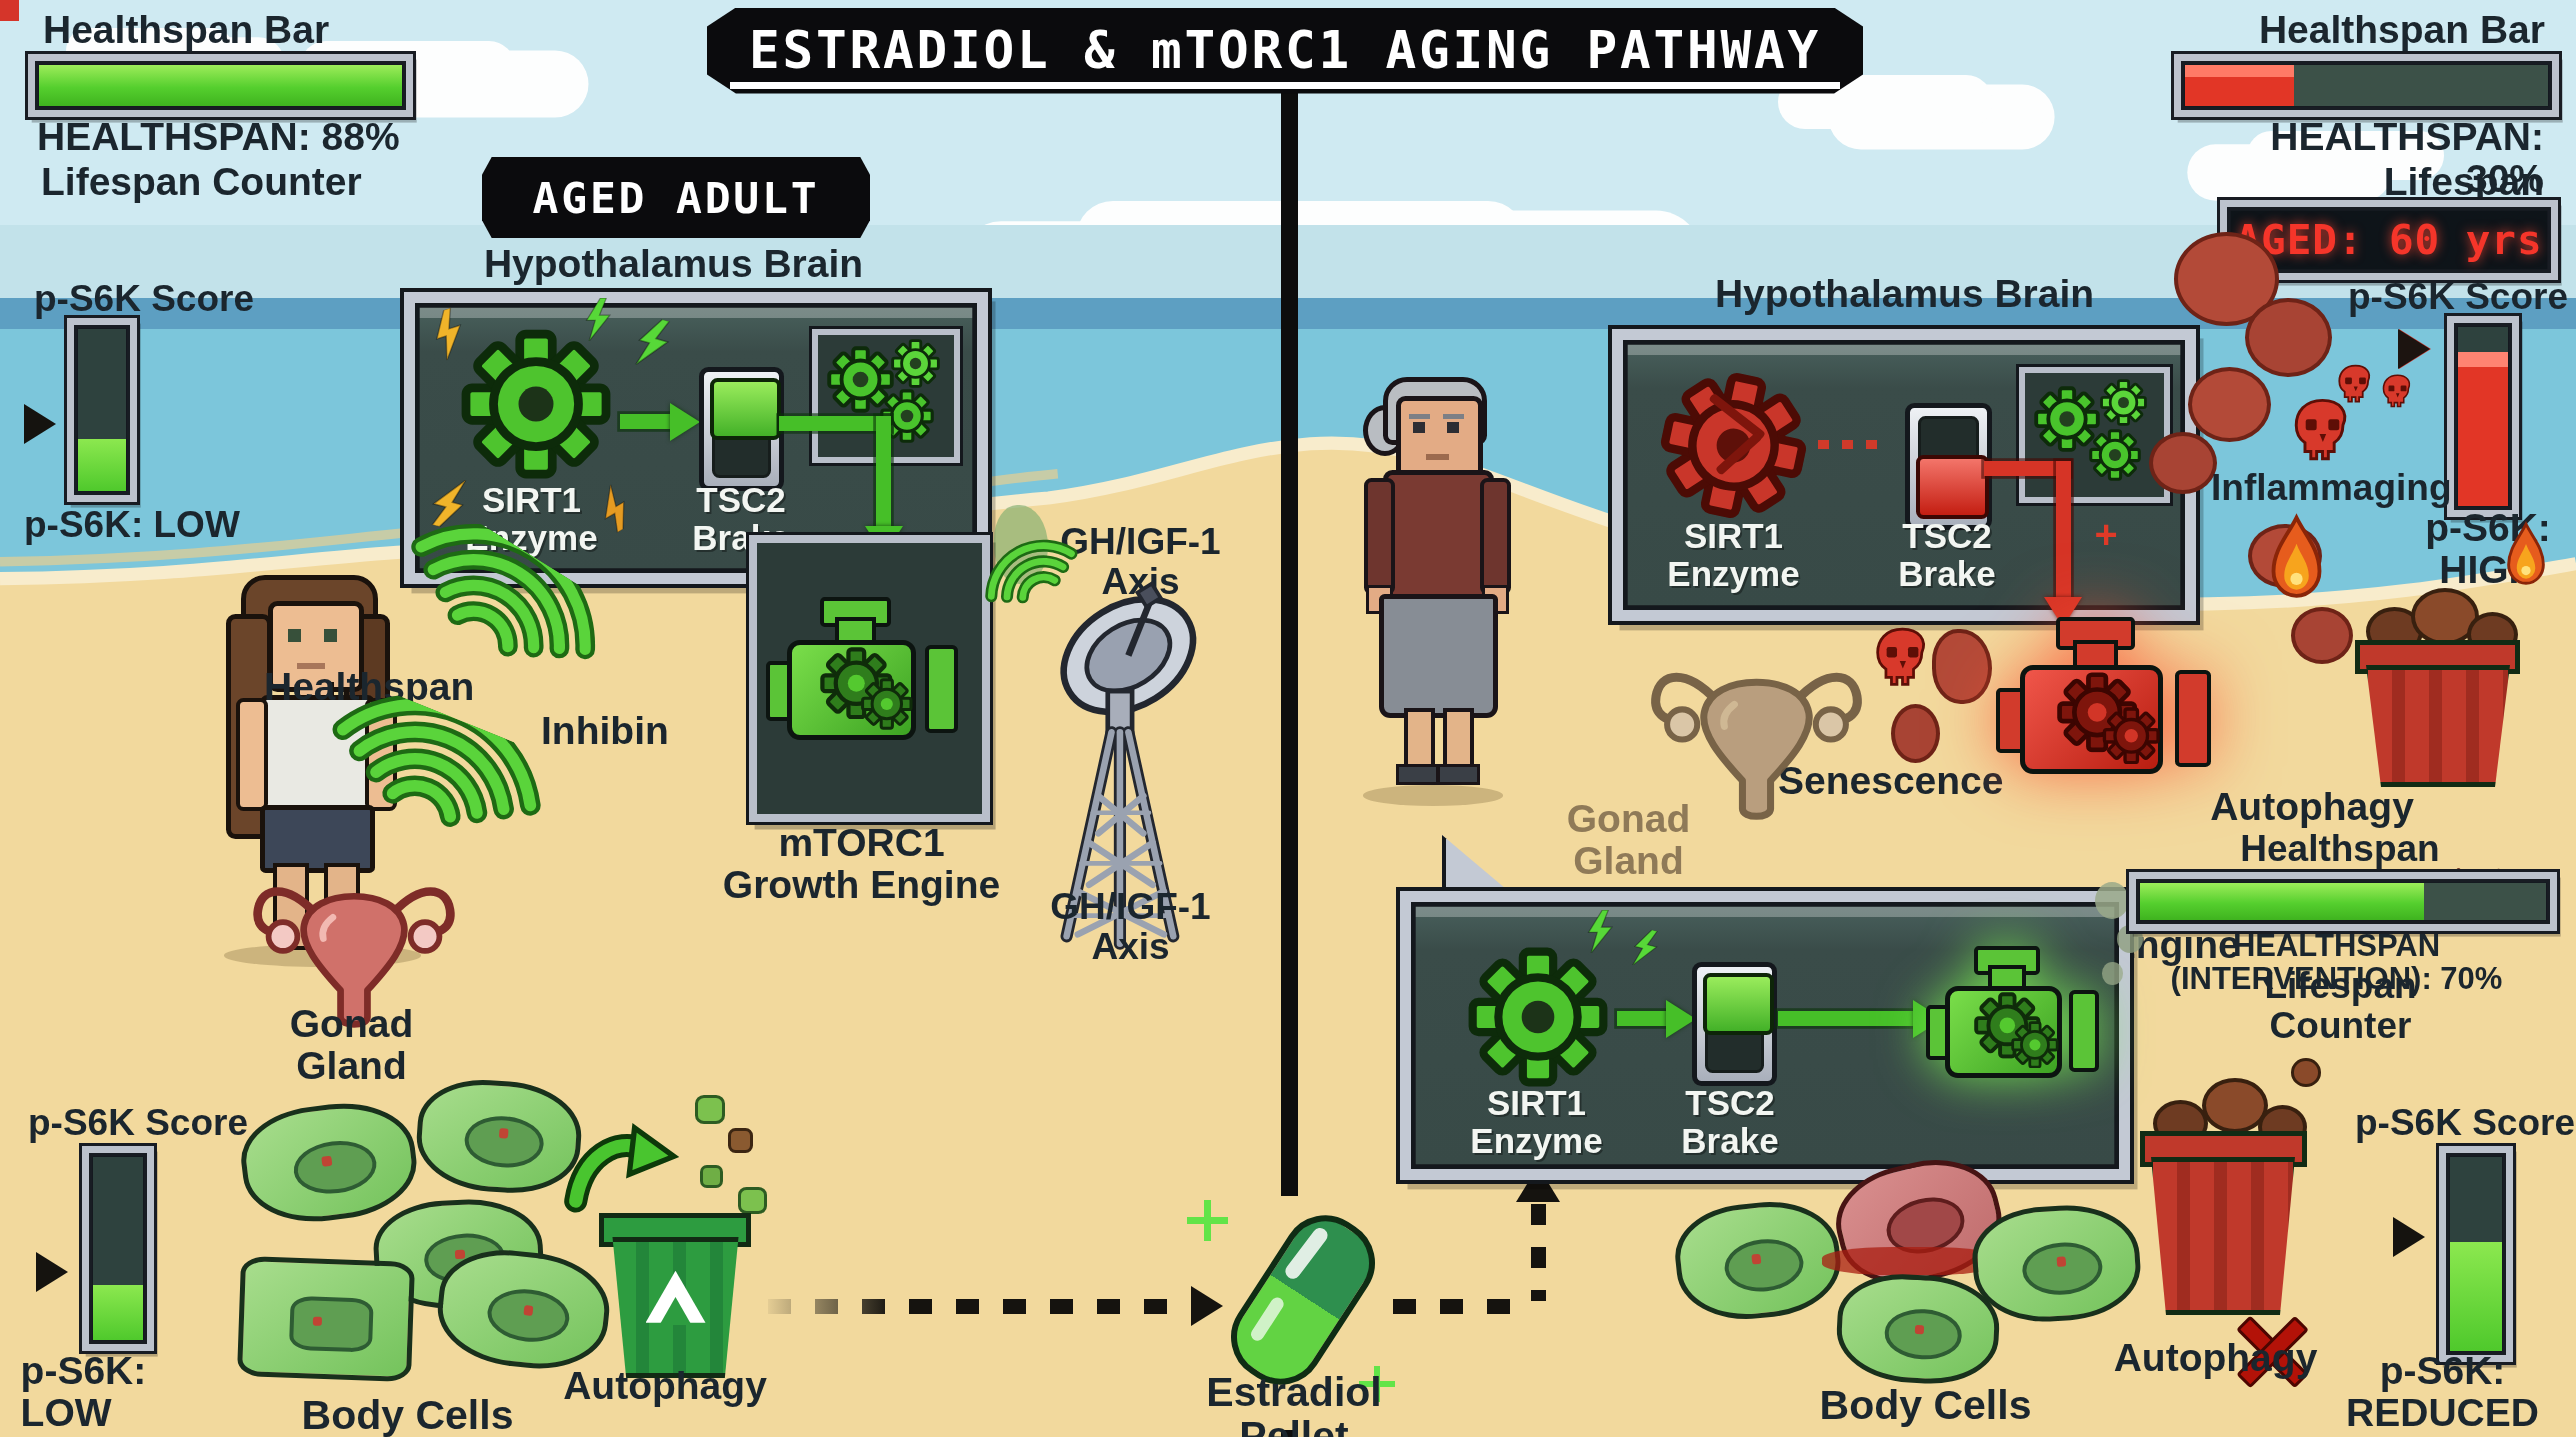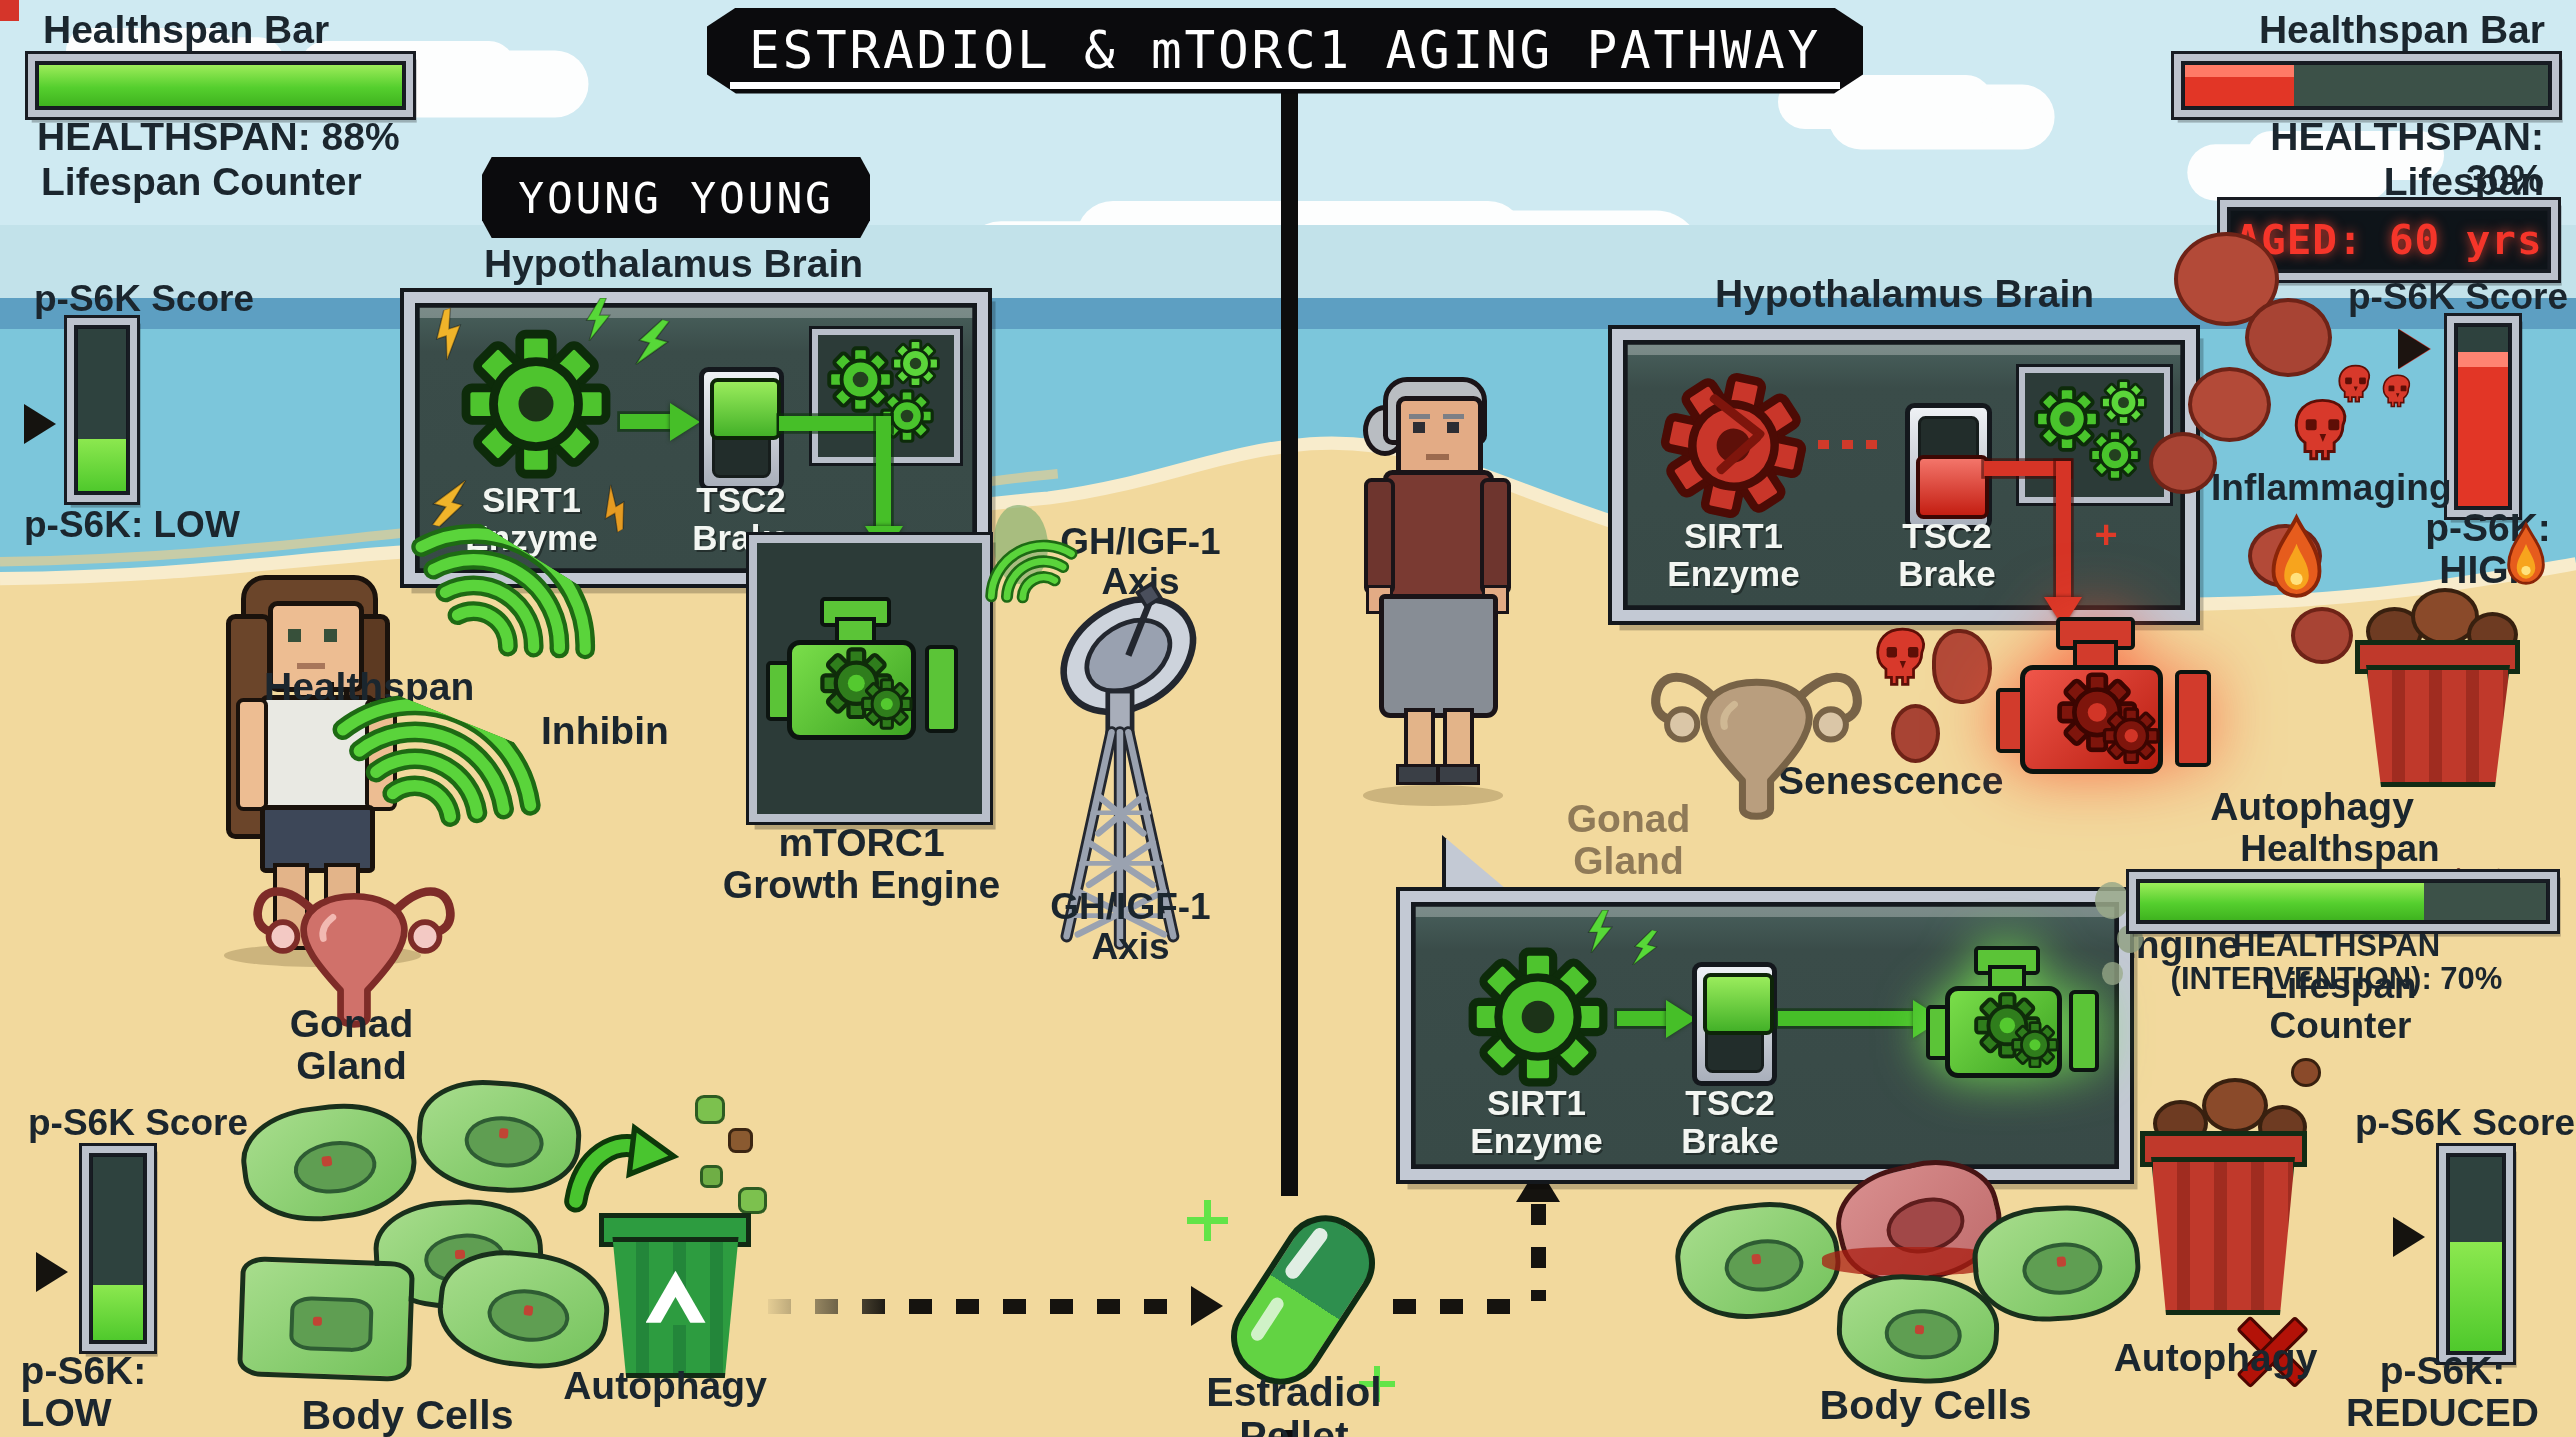--- a/index.html
+++ b/index.html
@@ -4,21 +4,21 @@
 <style>
   html,body{margin:0;padding:0;background:#cfeaf2;}
   #stage{position:relative;width:2576px;height:1438px;overflow:hidden;
          font-family:"Liberation Sans",sans-serif;}
   .abs{position:absolute;}
   
   .lbl{font-family:"Liberation Sans",sans-serif;font-weight:bold;color:#1b262e;line-height:1.08;}
   .ctr{text-align:center;}
   .rgt{text-align:right;}
   .wlbl{color:#f3f6f2;text-shadow:1.9px 1.9px 0 rgba(0,0,0,.35);}
-  .pix{font-family:"DejaVu Sans Mono",monospace;font-weight:normal;letter-spacing:2.8px;}
+  .pix{font-family:"DejaVu Sans Mono",monospace;font-weight:bold;letter-spacing:2.8px;}
   .led{font-family:"DejaVu Sans Mono",monospace;font-weight:bold;letter-spacing:0.9px;}
   .ledg{color:#38ef2b;text-shadow:0 0 11.2px rgba(70,255,60,.8);}
   .ledr{color:#f5352a;text-shadow:0 0 11.2px rgba(255,70,50,.8);}
   
   .banner{background:#0b0b0d;color:#fff;display:flex;align-items:center;justify-content:center;
           clip-path:polygon(2.5% 0,97.5% 0,100% 22%,100% 78%,97.5% 100%,2.5% 100%,0 78%,0 22%);}
   .titleline{position:absolute;left:2%;right:2%;bottom:4.7px;height:6.6px;background:#fff;}
   .pxframe{border:7.5px solid #bcc2cd;outline:3.7px solid #181c23;background:#0e1419;
            box-shadow:inset 0 0 0 3.7px #181c23, 3.7px 5.6px 0 rgba(0,0,0,.25);}
   .barinner{position:absolute;inset:3.7px;overflow:hidden;background:#3c5148;}
@@ -184,21 +184,21 @@
   <div class="abs lbl" style="left:34px;top:279px;font-size:37px;">p-S6K Score</div>
   <div class="abs pxframe" style="left:67px;top:318px;width:56px;height:170px;">
     <div class="vwrap">
         <div class="vfill" style="background: linear-gradient(rgb(140, 232, 79), rgb(79, 201, 44)); height: 32%;"></div>
       </div>
   </div>
   <div class="abs tri-r" style="left:24px;top:404px;"></div>
   <div class="abs lbl" style="left:24px;top:505px;font-size:37px;width:281px;">p-S6K: LOW</div>
 
   <div class="abs banner" style="left:482px;top:157px;width:388px;height:81px;">
-    <span class="pix" style="font-size:43px;">YOUNG YOUNG</span>
+    <span class="pix" style="font-size:43px;">AGED ADULT</span>
   </div>
   <div class="abs lbl ctr" style="left:449px;top:243px;width:449px;font-size:39px;">Hypothalamus Brain</div>
   <div class="abs panel" style="left:404px;top:292px;width:562px;height:270px;"></div>
   <svg class="abs" style="left:461px;top:329px;width:150px;height:150px;--gc:#4ec42e;--gh:#1c3318;" viewBox="0 0 160 160" width="150" height="150">
       <use href="#gear"></use>
     </svg>
   <svg class="abs" style="left:426px;top:309px;width:49px;height:49px;--bc:#f0b42a;transform:rotate(-18deg);" viewBox="0 0 52 52" width="49" height="49">
       <use href="#bolt"></use>
     </svg>
   <svg class="abs" style="left:578px;top:298px;width:43px;height:43px;--bc:#57d838;" viewBox="0 0 46 46" width="43" height="43">

